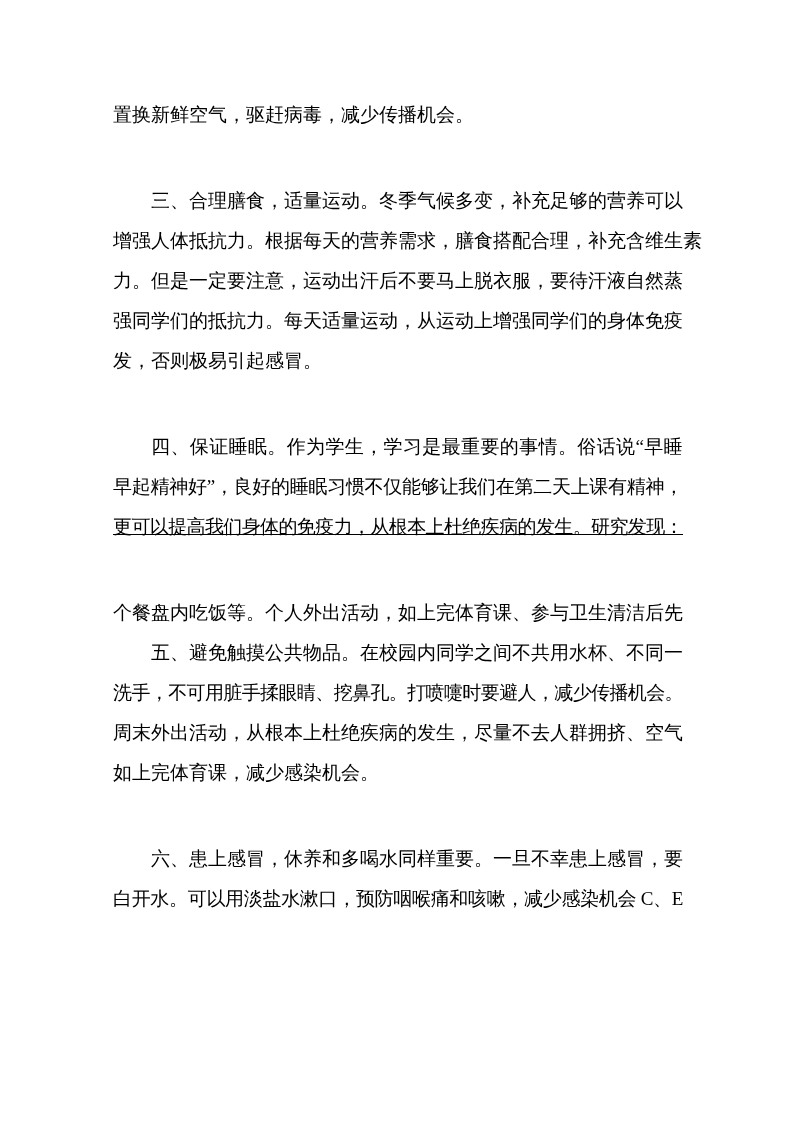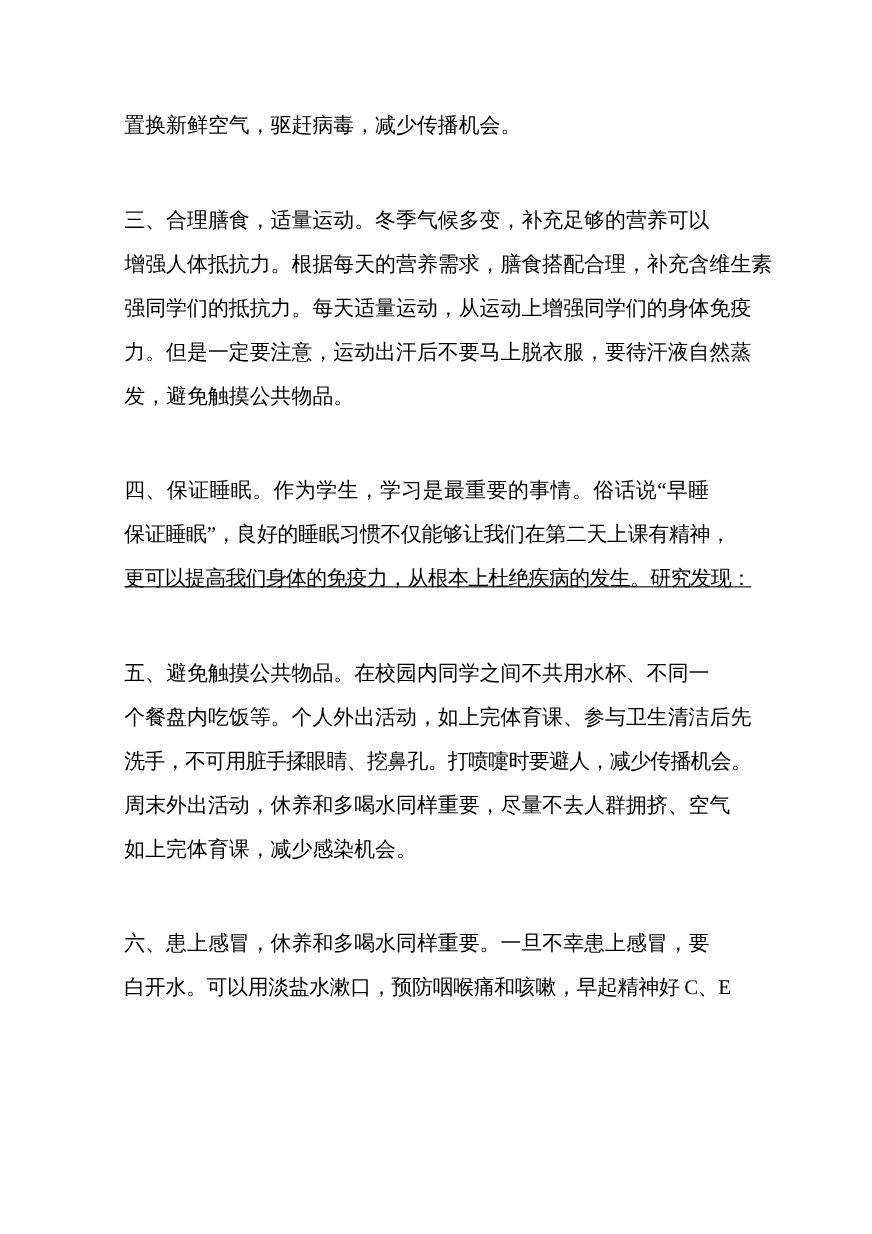--- a/index.html
+++ b/index.html
@@ -29,50 +29,51 @@
     margin-bottom: 0;
   }
   .line {
     height: 40px;
     line-height: 40px;
     font-size: 19px;
     white-space: nowrap;
     color: #000000;
   }
   .line.indent .line-text {
+    margin-left: 38px;
   }
   .line-text {
     letter-spacing: 0;
   }
 </style>
 </head>
 <body>
 
 <div class="page">
   <div class="text-block">
       <div class="para">
         <div class="line"><span class="line-text">置换新鲜空气，驱赶病毒，减少传播机会。</span></div>
       </div>
       <div class="para">
         <div class="line indent"><span class="line-text">三、合理膳食，适量运动。冬季气候多变，补充足够的营养可以</span></div>
         <div class="line"><span class="line-text">增强人体抵抗力。根据每天的营养需求，膳食搭配合理，补充含维生素</span></div>
+        <div class="line"><span class="line-text">力。但是一定要注意，运动出汗后不要马上脱衣服，要待汗液自然蒸</span></div>
         <div class="line"><span class="line-text">强同学们的抵抗力。每天适量运动，从运动上增强同学们的身体免疫</span></div>
-        <div class="line"><span class="line-text">力。但是一定要注意，运动出汗后不要马上脱衣服，要待汗液自然蒸</span></div>
-        <div class="line"><span class="line-text">发，避免触摸公共物品。</span></div>
+        <div class="line"><span class="line-text">发，否则极易引起感冒。</span></div>
       </div>
       <div class="para">
         <div class="line indent"><span class="line-text" style="letter-spacing: 0.377232px;">四、保证睡眠。作为学生，学习是最重要的事情。俗话说“早睡</span></div>
-        <div class="line"><span class="line-text" style="letter-spacing: -0.272177px;">保证睡眠”，良好的睡眠习惯不仅能够让我们在第二天上课有精神，</span></div>
+        <div class="line"><span class="line-text" style="letter-spacing: -0.272177px;">早起精神好”，良好的睡眠习惯不仅能够让我们在第二天上课有精神，</span></div>
         <div class="line"><span class="line-text" style="letter-spacing: -0.612903px; text-decoration: underline;">更可以提高我们身体的免疫力，从根本上杜绝疾病的发生。研究发现：</span></div>
       </div>
       <div class="para">
+        <div class="line"><span class="line-text">个餐盘内吃饭等。个人外出活动，如上完体育课、参与卫生清洁后先</span></div>
         <div class="line indent"><span class="line-text">五、避免触摸公共物品。在校园内同学之间不共用水杯、不同一</span></div>
-        <div class="line"><span class="line-text">个餐盘内吃饭等。个人外出活动，如上完体育课、参与卫生清洁后先</span></div>
         <div class="line"><span class="line-text" style="letter-spacing: -0.612903px;">洗手，不可用脏手揉眼睛、挖鼻孔。打喷嚏时要避人，减少传播机会。</span></div>
-        <div class="line"><span class="line-text">周末外出活动，休养和多喝水同样重要，尽量不去人群拥挤、空气</span></div>
+        <div class="line"><span class="line-text">周末外出活动，从根本上杜绝疾病的发生，尽量不去人群拥挤、空气</span></div>
         <div class="line"><span class="line-text">如上完体育课，减少感染机会。</span></div>
       </div>
       <div class="para">
         <div class="line indent"><span class="line-text">六、患上感冒，休养和多喝水同样重要。一旦不幸患上感冒，要</span></div>
-        <div class="line"><span class="line-text" style="letter-spacing: -0.313477px;">白开水。可以用淡盐水漱口，预防咽喉痛和咳嗽，早起精神好 C、E</span></div>
+        <div class="line"><span class="line-text" style="letter-spacing: -0.313477px;">白开水。可以用淡盐水漱口，预防咽喉痛和咳嗽，减少感染机会 C、E</span></div>
       </div>
     </div>
 </div>
 
 </body></html>

